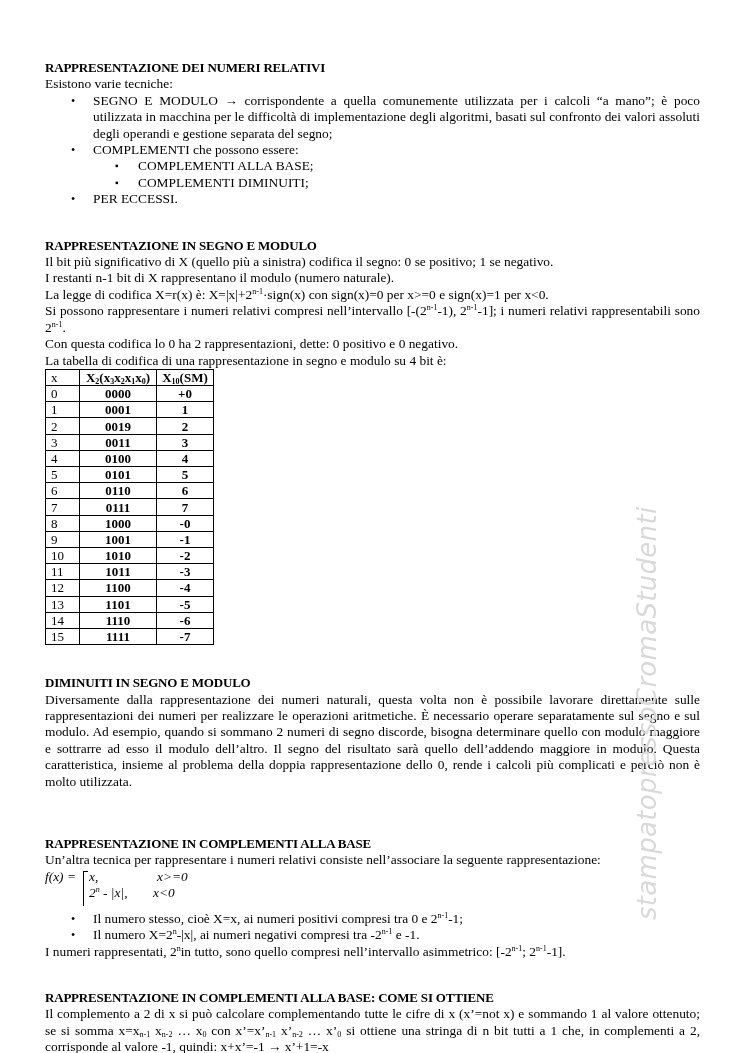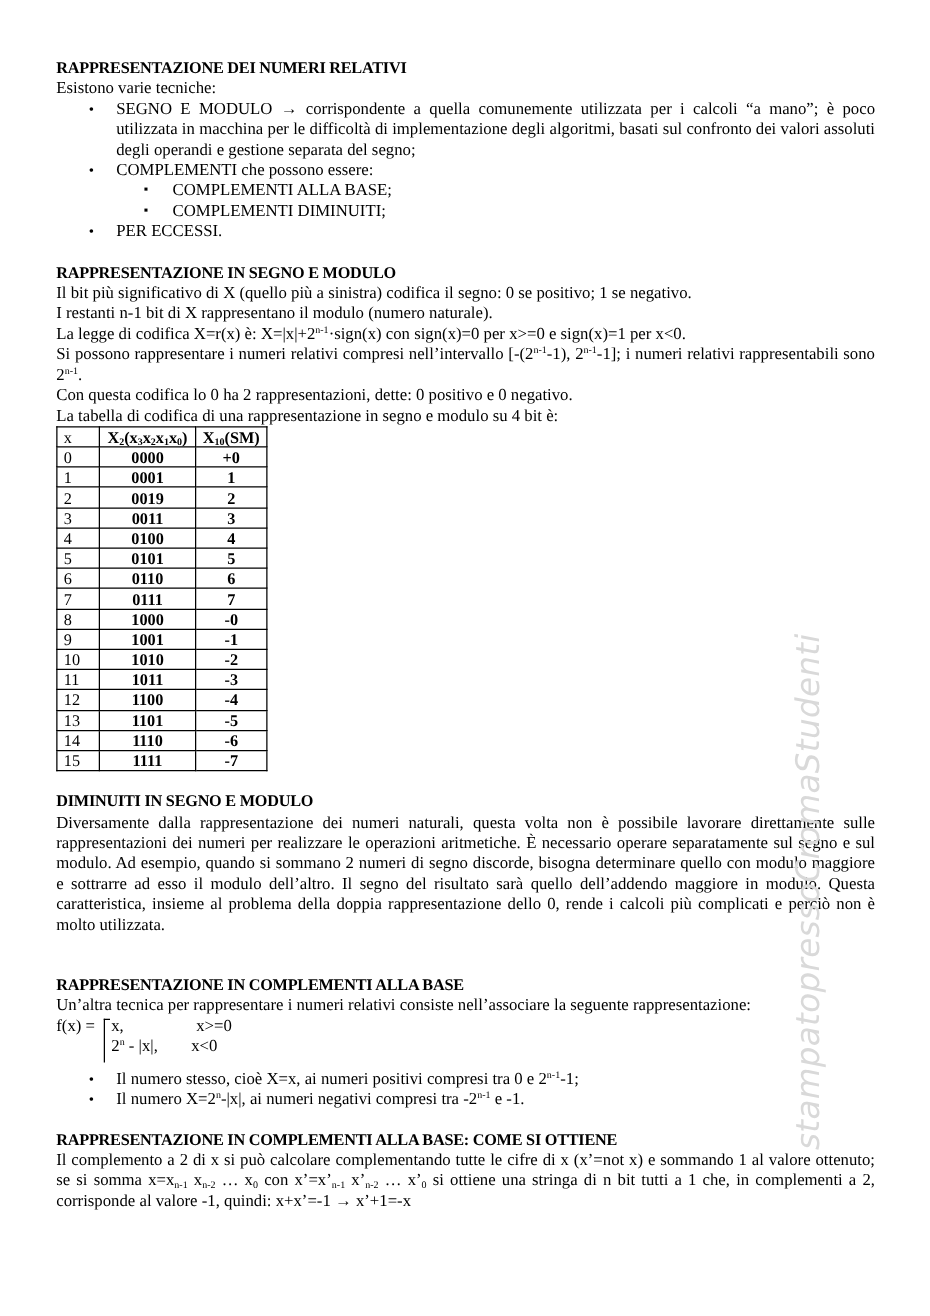--- a/index.html
+++ b/index.html
@@ -1,38 +1,38 @@
 <!DOCTYPE html>
 <html><head>
 <meta charset="utf-8">
 <style>
   html, body { margin: 0; padding: 0; background: #ffffff; }
   body { width: 744px; height: 1053px; position: relative; overflow: hidden;
          font-family: "DejaVu Serif", "Liberation Serif", serif; color: #000; }
   .page { position: absolute; left: 45px; top: 46px; width: 655px;
           font-family: "Liberation Serif", serif; font-size: 13.4px; line-height: 16.4px; }
-  .h { font-weight: bold; font-size: 13px; letter-spacing: -0.2px; }
+  .h { font-weight: bold; font-size: 13px; letter-spacing: -0.2px; margin-top: 14px; }
   p { margin: 0; }
   .just { text-align: justify; }
   ul { margin: 0; padding: 0; list-style: none; }
   .l1 > li { position: relative; padding-left: 48px; }
   .l1 > li::before { content: "\2022"; position: absolute; left: 26px; top: 0; font-size: 12px; }
   .l2 > li { position: relative; padding-left: 93px; margin-left: -48px; }
   .l2 > li::before { content: "\25AA"; position: absolute; left: 70px; top: 0; font-size: 10px; }
   sup { font-size: 8px; line-height: 0; vertical-align: 5px; }
   sub { font-size: 8px; line-height: 0; vertical-align: -2px; }
   table.code { border-collapse: collapse; margin-top: 0px; font-size: 13px; }
   table.code td { border: 1px solid #000; padding: 0 5px; height: 15.2px; line-height: 15px; }
   table.code td.c { text-align: center; font-weight: bold; }
   table.code td.x { width: 23px; }
   table.code td.b { width: 66px; }
   table.code td.d { width: 46px; }
   .gap-lg { height: 16px; }
   .gap-xl { height: 32px; }
-  .formula { position: relative; height: 34px; }
+  .formula { position: relative; height: 34px; font-style: italic; }
   .formula .fx { position: absolute; left: 0; top: 0; }
   .formula .brace { position: absolute; left: 38px; top: 2px; width: 4px; height: 34px;
                     border-left: 1px solid #000; border-top: 1px solid #000; }
   .formula .r1 { position: absolute; left: 44px; top: 0; }
   .formula .r1c { position: absolute; left: 112px; top: 0; }
   .formula .r2 { position: absolute; left: 44px; top: 16px; }
   .formula .r2c { position: absolute; left: 108px; top: 16px; }
   .watermark { position: absolute; left: 632px; top: 920px; transform-origin: left top;
                transform: rotate(-90deg); font-family: "DejaVu Sans", sans-serif;
                font-style: italic; font-size: 26px; color: #d9d9d9; white-space: nowrap;
@@ -173,20 +173,21 @@
     <span class="r1">x,</span>
     <span class="r1c">x&gt;=0</span>
     <span class="r2"><span>2</span><sup>n</sup><span> - |x|,</span></span>
     <span class="r2c">x&lt;0</span>
   </div>
   <div style="height:8px"></div>
   <ul class="l1">
     <li><span>Il numero stesso, cioè X=x, ai numeri positivi compresi tra 0 e 2</span><sup>n-1</sup><span>-1;</span></li>
     <li><span>Il numero X=2</span><sup>n</sup><span>-|x|, ai numeri negativi compresi tra -2</span><sup>n-1</sup><span> e -1.</span></li>
   </ul>
+  <p><span>I numeri rappresentati, 2</span><sup>n</sup><span>in tutto, sono quello compresi nell’intervallo asimmetrico: [-2</span><sup>n-1</sup><span>; 2</span><sup>n-1</sup><span>-1].</span></p>
 
   <div class="gap-lg"></div>
 
   <p class="h">RAPPRESENTAZIONE IN COMPLEMENTI ALLA BASE: COME SI OTTIENE</p>
   <p class="just"><span>Il complemento a 2 di x si può calcolare complementando tutte le cifre di x (x’=not x) e sommando 1 al valore ottenuto; se si somma x=x</span><sub>n-1</sub><span> x</span><sub>n-2</sub><span> … x</span><sub>0</sub><span> con x’=x’</span><sub>n-1</sub><span> x’</span><sub>n-2</sub><span> … x’</span><sub>0</sub><span> si ottiene una stringa di n bit tutti a 1 che, in complementi a 2, corrisponde al valore -1, quindi: x+x’=-1 → x’+1=-x</span></p>
 </div>
 
 <div class="watermark">stampatopressoCromaStudenti</div>
 
 </body></html>

